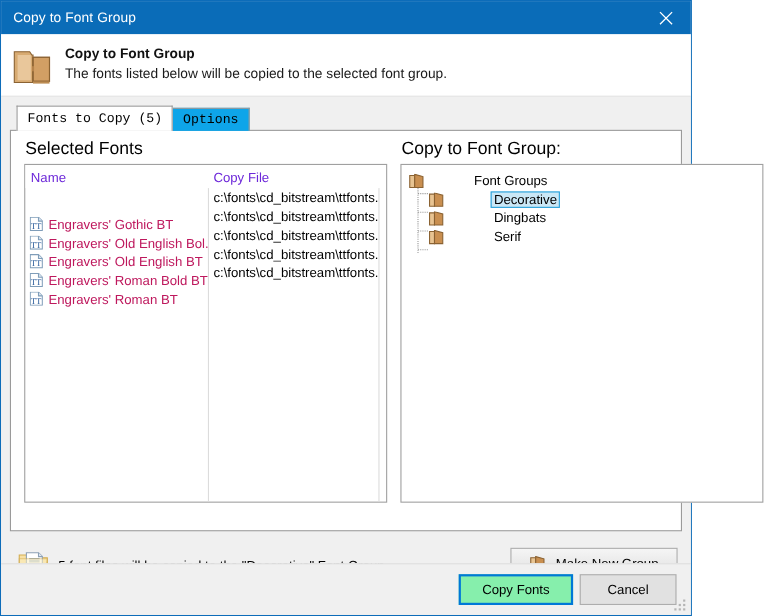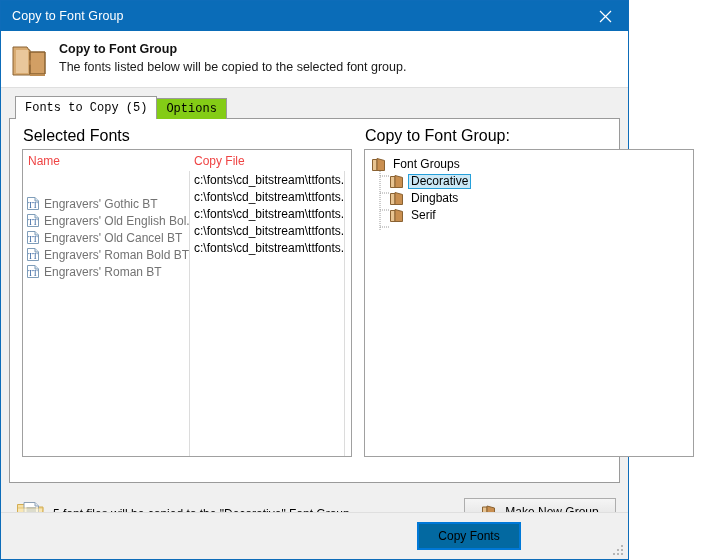--- a/index.html
+++ b/index.html
@@ -102,21 +102,21 @@
     display: flex;
     align-items: flex-end;
     z-index: 3;
     font-family: Liberation Mono, monospace;
   }
   .tab {
     height: 21px;
     box-sizing: border-box;
     border: 1px solid #9a9a9a;
     border-bottom: none;
-    background: #84cc16;
+    background: #0ea5e9;
     display: flex;
     align-items: center;
     padding: 0 9px;
     font-size: 12px;
     color: #000;
     margin-right: -1px;
     position: relative;
   }
   .tab.active {
     background: #ffffff;
@@ -157,21 +157,21 @@
     display: flex;
     position: relative;
     font-size: 12px;
     background: #ffffff;
   }
   #list-header .hcell {
     display: flex;
     align-items: center;
     padding-left: 5px;
     box-sizing: border-box;
-    color: #ef4444;
+    color: #6d28d9;
   }
   #list-header .hcell.c0 { width: 166px; }
   #list-header .hcell.c1 { width: 155px; }
   #list-header .hcell.c2 { width: 7px; padding: 0; }
   .vgrid {
     position: absolute;
     top: 0; bottom: 0;
     width: 1px;
     background: #dcdcdc;
   }
@@ -200,40 +200,41 @@
     padding-left: 5px;
     overflow: hidden;
     white-space: nowrap;
     color: #000;
   }
   .ttf-icon {
     flex: 0 0 auto;
     width: 12px; height: 13px;
     margin-right: 5px;
   }
-  .row-label { color: #737373; }
+  .row-label { color: #be185d; }
 
   
   #treebox {
     position: absolute;
     left: 354px; top: 30px;
     width: 330px; height: 308px;
     box-sizing: border-box;
     border: 1px solid #a0a0a0;
     background: #ffffff;
     overflow: hidden;
     padding: 6px 0 0 6px;
   }
   .tnode {
     display: flex;
     align-items: center;
     height: 17px;
     font-size: 12px;
     position: relative;
     white-space: nowrap;
+    gap: 38px;
   }
   .tnode .fold-icon { flex: 0 0 auto; margin-right: 4px; }
   .tnode .tlabel {
     padding: 0 3px;
     line-height: 15px;
   }
   .tnode.child { padding-left: 18px; }
   .tnode.selected .tlabel {
     background: #cbe8f6;
     border: 1px solid #26a0da;
@@ -292,21 +293,21 @@
     justify-content: center;
     font-size: 12px;
     color: #000;
     background: #e1e1e1;
     border: 1px solid #adadad;
   }
   #copy-btn {
     right: 107px;
     width: 104px;
     border: 2px solid #0078d7;
-    background: #0369a1;
+    background: #86efac;
   }
   #cancel-btn {
     right: 13px;
     width: 88px;
   }
   #grip {
     position: absolute;
     right: 4px; bottom: 3px;
     width: 11px; height: 11px;
   }
@@ -399,21 +400,21 @@
             <div class="cell1">c:\fonts\cd_bitstream\ttfonts...</div>
           </div>
 
           <div class="row">
             <div class="cell0">
               <svg class="ttf-icon" viewBox="0 0 12 13">
                 <path d="M0.5 0.5 L8 0.5 L11.5 4 L11.5 12.5 L0.5 12.5 Z" fill="#ffffff" stroke="#7f9db9" stroke-width="1"></path>
                 <path d="M8 0.5 L8 4 L11.5 4" fill="#dce6f0" stroke="#7f9db9" stroke-width="1"></path>
                 <text x="5.8" y="11" font-family="Liberation Serif, serif" font-size="8" fill="#2c5d9b" text-anchor="middle">TT</text>
               </svg>
-              <span class="row-label">Engravers' Old Cancel BT</span>
+              <span class="row-label">Engravers' Old English BT</span>
             </div>
             <div class="cell1">c:\fonts\cd_bitstream\ttfonts...</div>
           </div>
 
           <div class="row">
             <div class="cell0">
               <svg class="ttf-icon" viewBox="0 0 12 13">
                 <path d="M0.5 0.5 L8 0.5 L11.5 4 L11.5 12.5 L0.5 12.5 Z" fill="#ffffff" stroke="#7f9db9" stroke-width="1"></path>
                 <path d="M8 0.5 L8 4 L11.5 4" fill="#dce6f0" stroke="#7f9db9" stroke-width="1"></path>
                 <text x="5.8" y="11" font-family="Liberation Serif, serif" font-size="8" fill="#2c5d9b" text-anchor="middle">TT</text>
@@ -497,20 +498,23 @@
         <span>Make New Group</span>
       </div>
     </div>
 
   </div>
 
   <div id="footer">
     <div class="dlgbtn" id="copy-btn">
       <span>Copy Fonts</span>
     </div>
+    <div class="dlgbtn" id="cancel-btn">
+      <span>Cancel</span>
+    </div>
     <div id="grip">
       <div class="gd" style="left:8px; top:0;"></div>
       <div class="gd" style="left:4px; top:4px;"></div>
       <div class="gd" style="left:8px; top:4px;"></div>
       <div class="gd" style="left:0;   top:8px;"></div>
       <div class="gd" style="left:4px; top:8px;"></div>
       <div class="gd" style="left:8px; top:8px;"></div>
     </div>
   </div>
 

